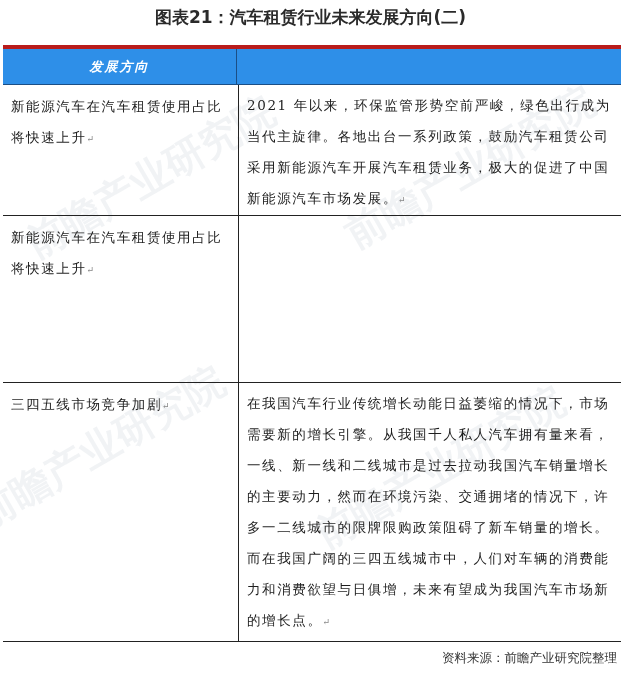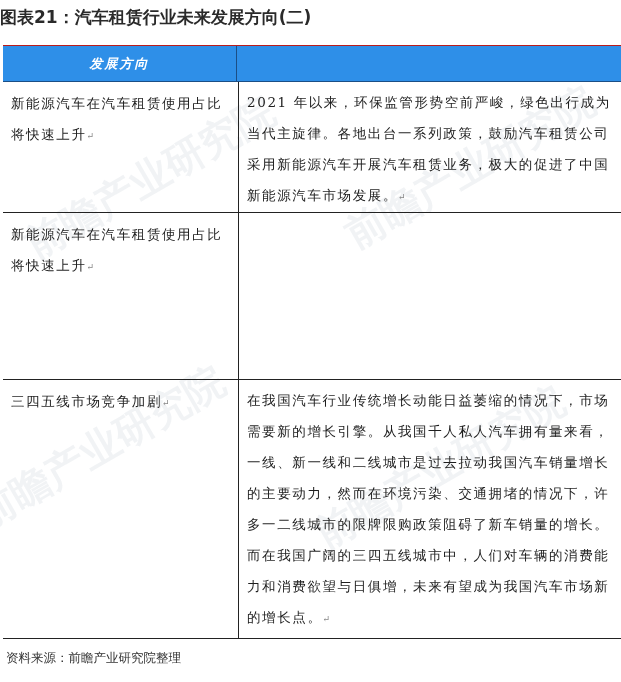--- a/index.html
+++ b/index.html
@@ -13,37 +13,38 @@
       position: relative;
       overflow: hidden;
       font-family: "DejaVu Serif", "Liberation Serif", serif;
       color: #1a1a1a;
     }
     .title {
       position: absolute;
       left: 0;
       top: 6px;
       width: 621px;
+      text-align: center;
       font-family: "DejaVu Sans", "Liberation Sans", sans-serif;
       font-weight: bold;
       font-size: 17px;
       color: #2a2a2a;
       letter-spacing: 0px;
     }
     .table {
       position: absolute;
       left: 3px;
       top: 45px;
       width: 618px;
     }
     .thead {
       display: flex;
       height: 35px;
       background: #2e8fe8;
-      border-top: 1px solid #b91c1c;
+      border-top: 4px solid #b91c1c;
       border-bottom: 1px solid #1b4f86;
     }
     .th {
       display: flex;
       align-items: center;
       justify-content: center;
       color: #ffffff;
       font-weight: bold;
       font-style: italic;
       font-size: 13px;
@@ -77,21 +78,21 @@
     }
     .row1 { height: 130px; }
     .row2 { height: 166px; }
     .row3 { height: 258px; }
     .footer {
       position: absolute;
       top: 650px;
       left: 6px;
       right: 4px;
       display: flex;
-      justify-content: flex-start;
+      justify-content: flex-end;
       font-family: "DejaVu Sans", "Liberation Sans", sans-serif;
       font-size: 12.5px;
       color: #333;
     }
     .watermark {
       position: absolute;
       color: rgba(180, 190, 200, 0.18);
       font-family: "DejaVu Sans", "Liberation Sans", sans-serif;
       font-weight: bold;
       font-size: 40px;

